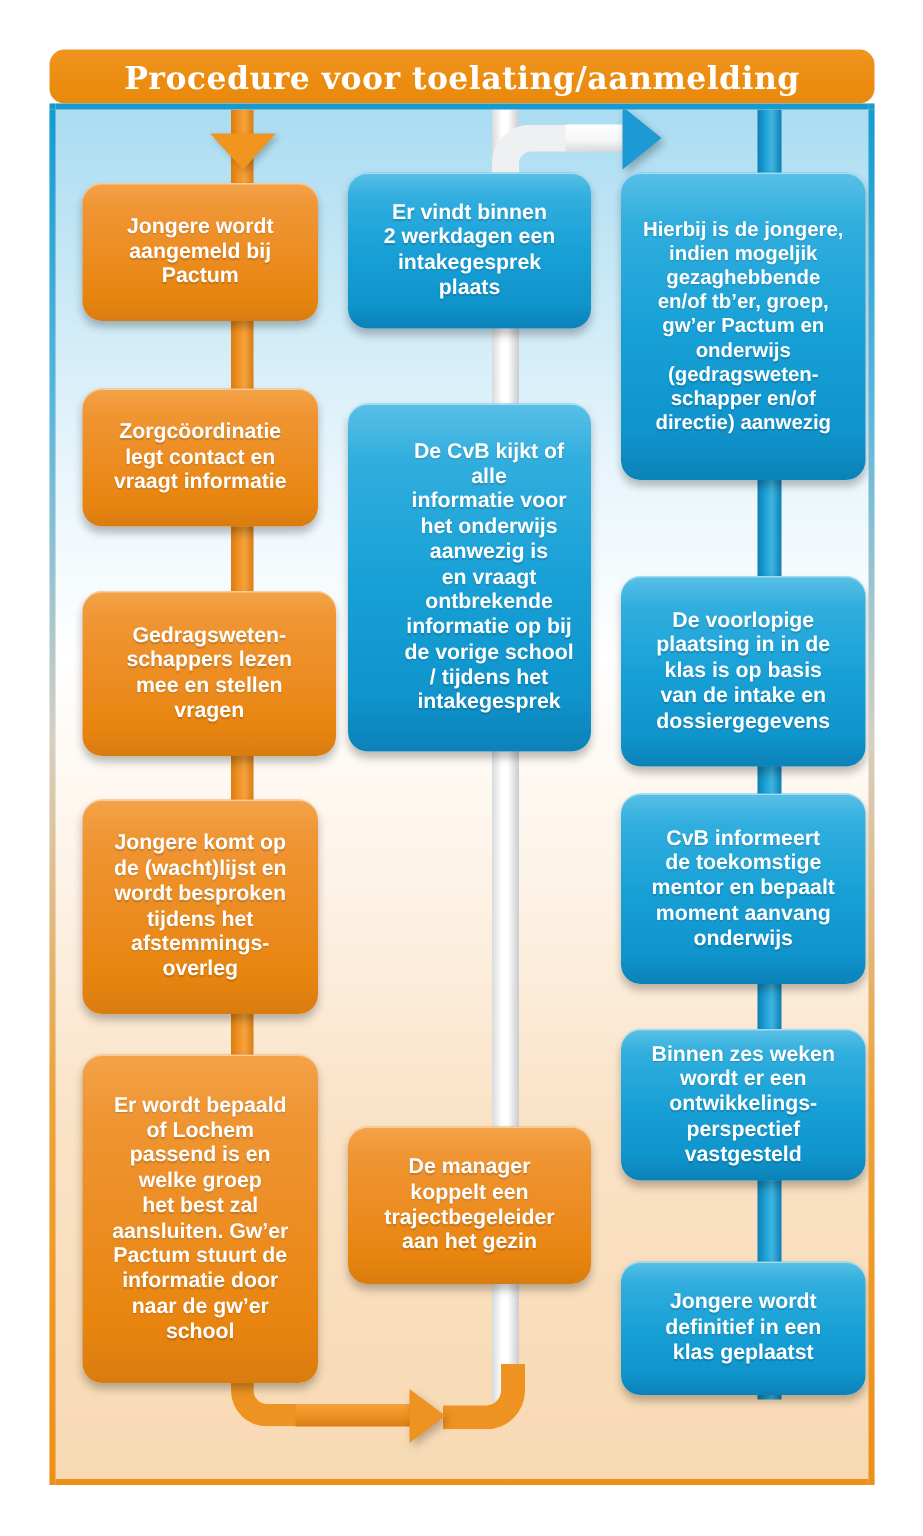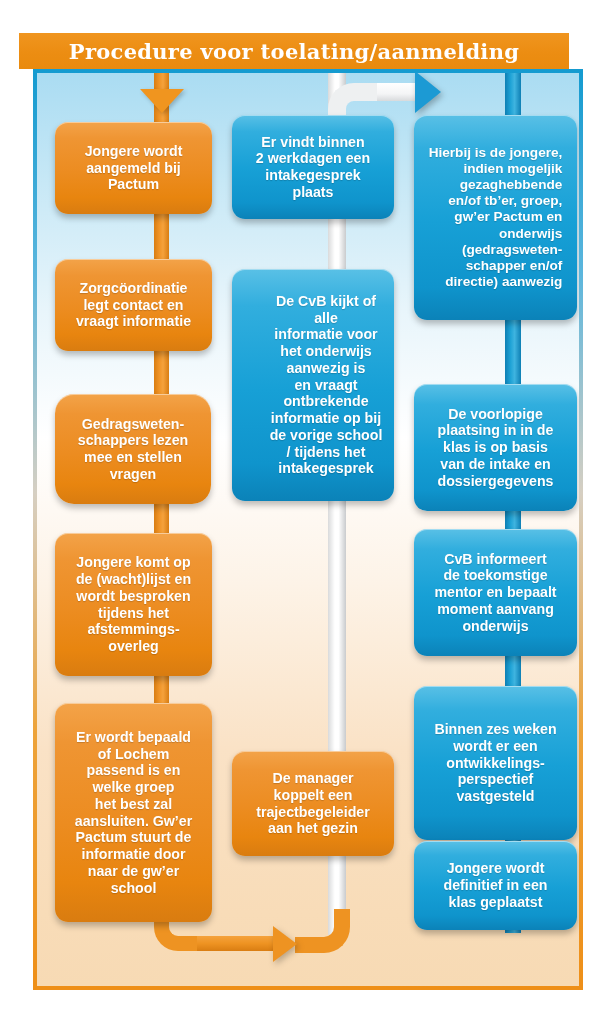--- a/index.html
+++ b/index.html
@@ -2,23 +2,23 @@
 <html><head>
 <meta charset="utf-8">
 <style>
   html,body{margin:0;padding:0;background:#ffffff;}
   body{width:615px;height:1024px;font-family:"Liberation Sans",sans-serif;overflow:hidden;}
 
   #poster{position:absolute;left:0;top:0;width:615px;height:1024px;background:#ffffff;}
 
   
   #titlebar{
-    position:absolute;left:19px;top:33px;width:550px;height:36px;
+    position:absolute;left:33px;top:33px;width:550px;height:36px;
     background:linear-gradient(to bottom,#f0951f 0%,#ec8d12 55%,#e98a0e 100%);
-    display:flex;align-items:center;justify-content:center;
+    display:flex;align-items:center;justify-content:center;border-radius:10px;
   }
   #titlebar .ttxt{
     color:#ffffff;font-size:21px;font-weight:bold;letter-spacing:.3px;
     font-family:"DejaVu Serif",serif;white-space:nowrap;
   }
 
   
   #canvas{
     position:absolute;left:33px;top:69px;width:550px;height:921px;
     background:linear-gradient(to bottom,
@@ -121,21 +121,21 @@
 aangemeld bij
 Pactum</span>
     </div>
 
     <div class="box orange fs14" style="left:18px;top:186px;width:157px;height:92px;">
       <span class="btxt">Zorgcöordinatie
 legt contact en
 vraagt informatie</span>
     </div>
 
-    <div class="box orange fs14" style="left:18px;top:321px;width:156px;height:110px;border-radius:19px;">
+    <div class="box orange fs14" style="left:18px;top:321px;width:169px;height:110px;">
       <span class="btxt">Gedragsweten-
 schappers lezen
 mee en stellen
 vragen</span>
     </div>
 
     <div class="box orange fs14" style="left:18px;top:460px;width:157px;height:143px;">
       <span class="btxt">Jongere komt op
 de (wacht)lijst en
 wordt besproken
@@ -178,21 +178,21 @@
     </div>
 
 
     <div class="box orange fs14" style="left:195px;top:678px;width:162px;height:105px;">
       <span class="btxt">De manager
 koppelt een
 trajectbegeleider
 aan het gezin</span>
     </div>
 
-    <div class="box blue fs135" style="left:377px;top:42px;width:163px;height:205px;text-align:right;">
+    <div class="box blue fs135" style="left:377px;top:42px;width:163px;height:205px;">
       <span class="btxt">Hierbij is de jongere,
 indien mogeljik
 gezaghebbende
 en/of tb’er, groep,
 gw’er Pactum en
 onderwijs
 (gedragsweten-
 schapper en/of
 directie) aanwezig</span>
     </div>
@@ -206,21 +206,21 @@
     </div>
 
     <div class="box blue fs14" style="left:377px;top:456px;width:163px;height:127px;">
       <span class="btxt">CvB informeert
 de toekomstige
 mentor en bepaalt
 moment aanvang
 onderwijs</span>
     </div>
 
-    <div class="box blue fs14" style="left:377px;top:613px;width:163px;height:154px;">
+    <div class="box blue fs14" style="left:377px;top:613px;width:163px;height:101px;">
       <span class="btxt">Binnen zes weken
 wordt er een
 ontwikkelings-
 perspectief
 vastgesteld</span>
     </div>
 
     <div class="box blue fs14" style="left:377px;top:768px;width:163px;height:89px;">
       <span class="btxt">Jongere wordt
 definitief in een

